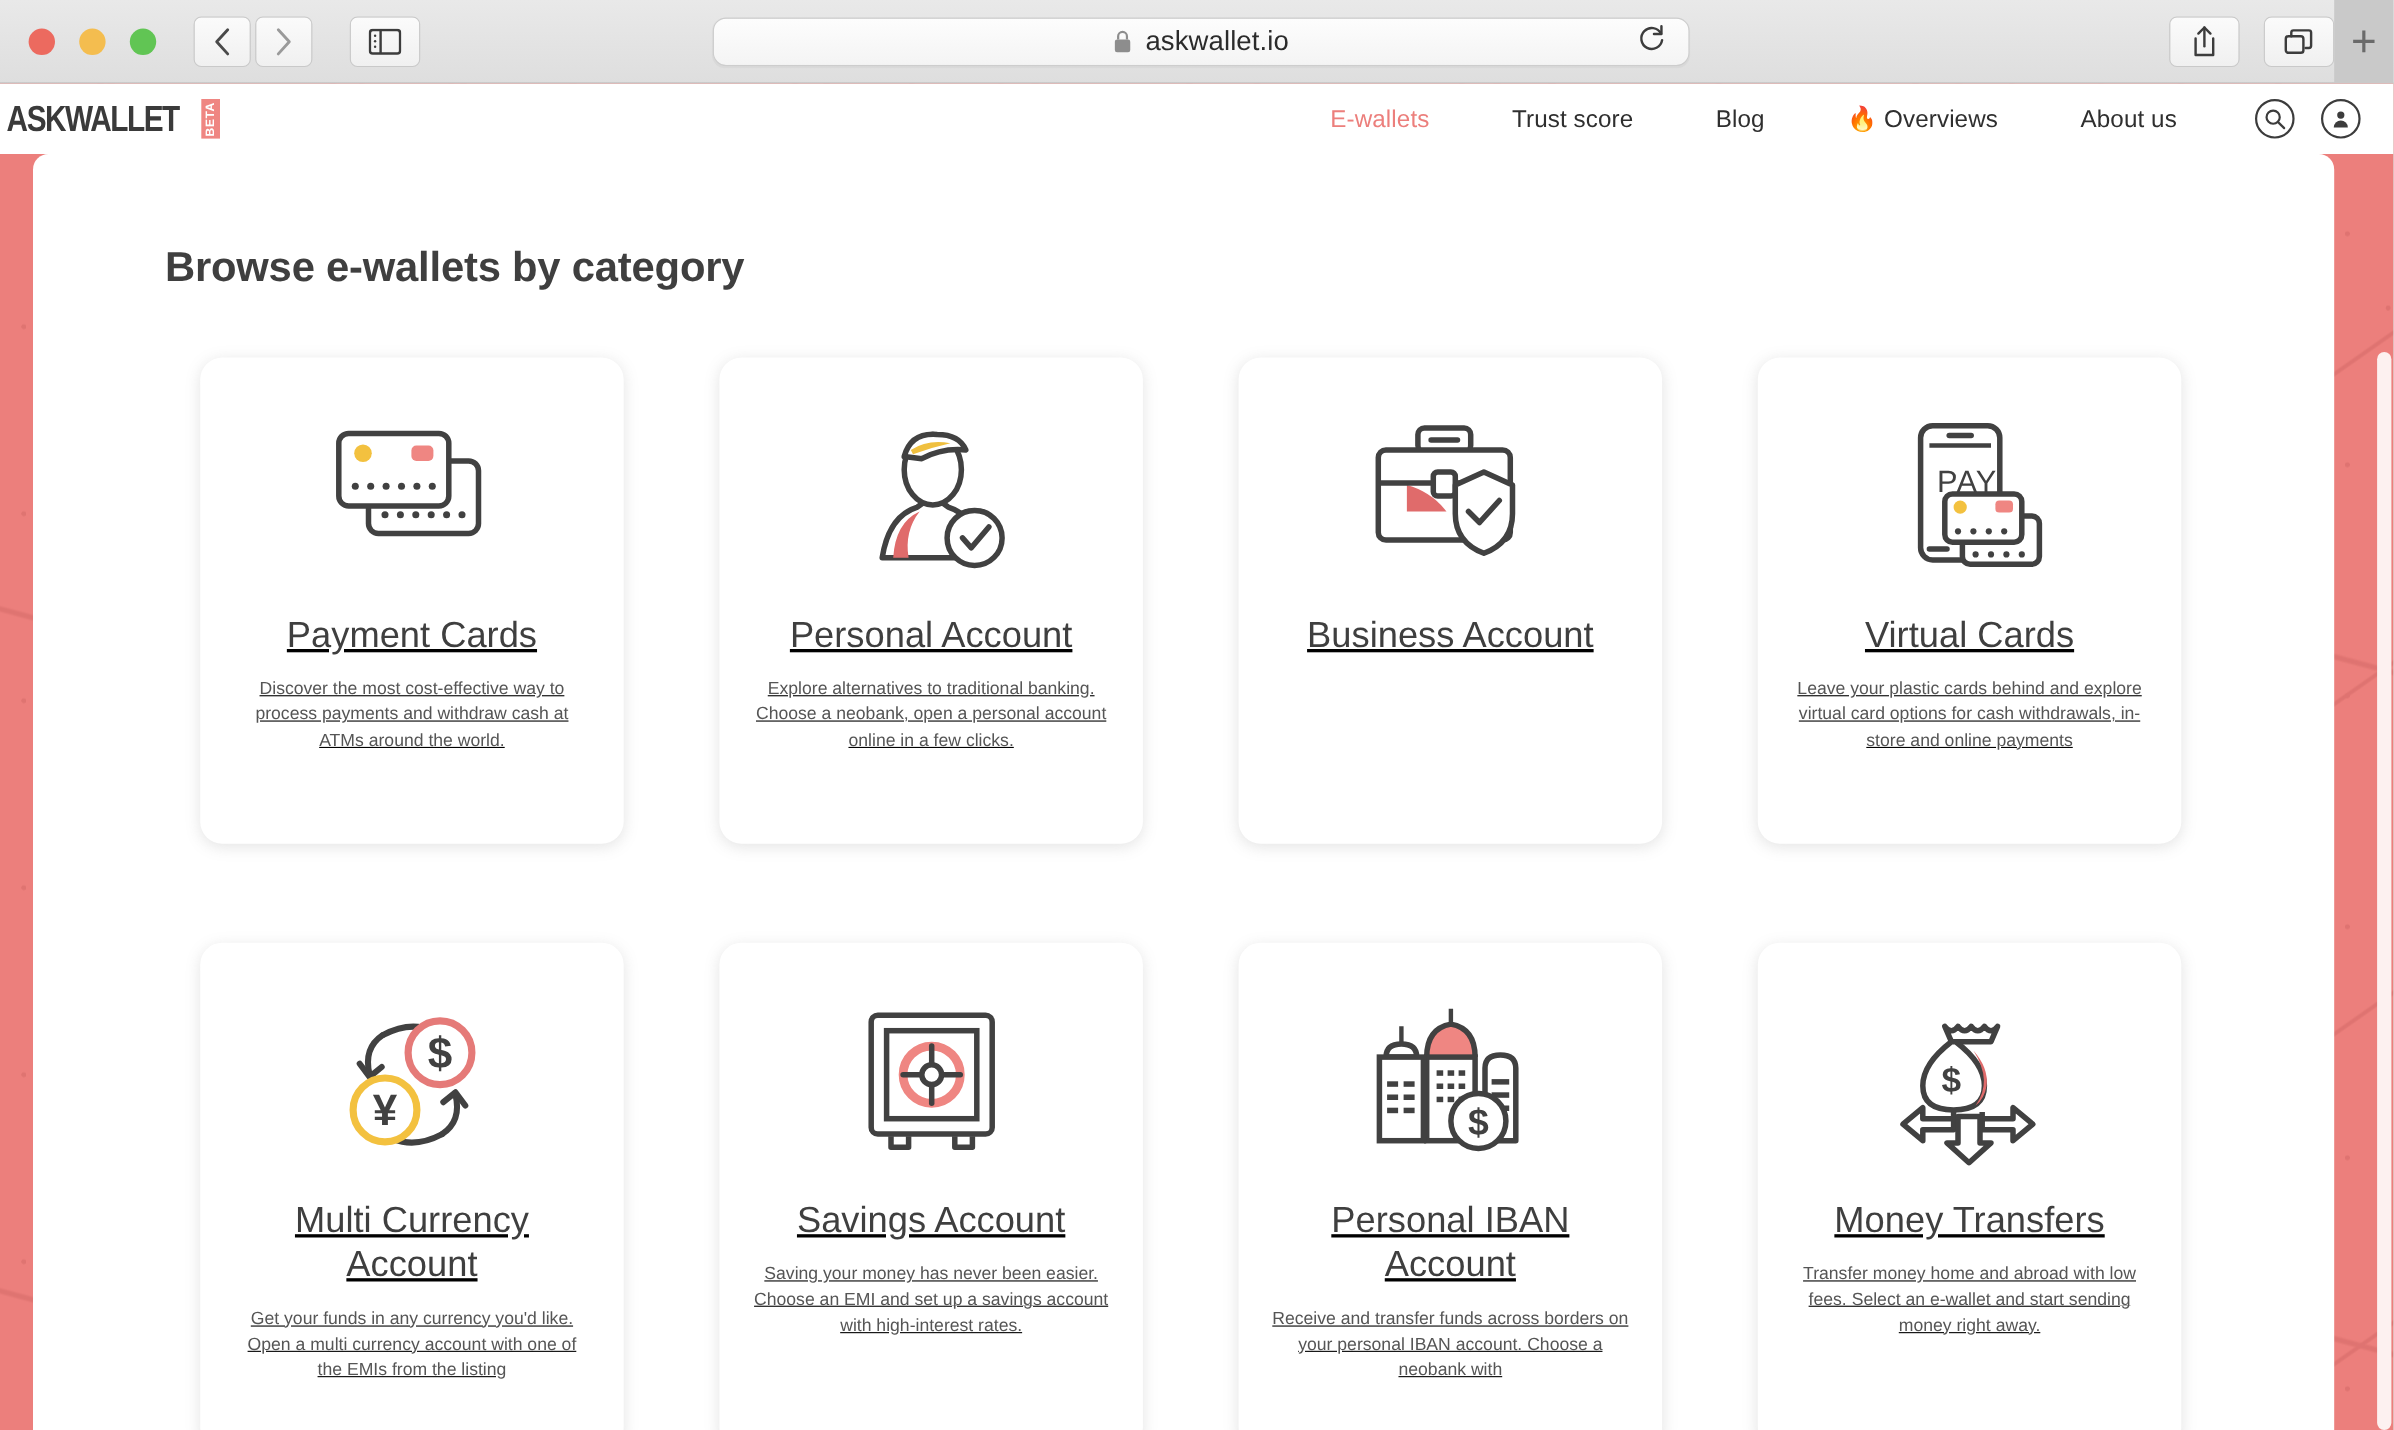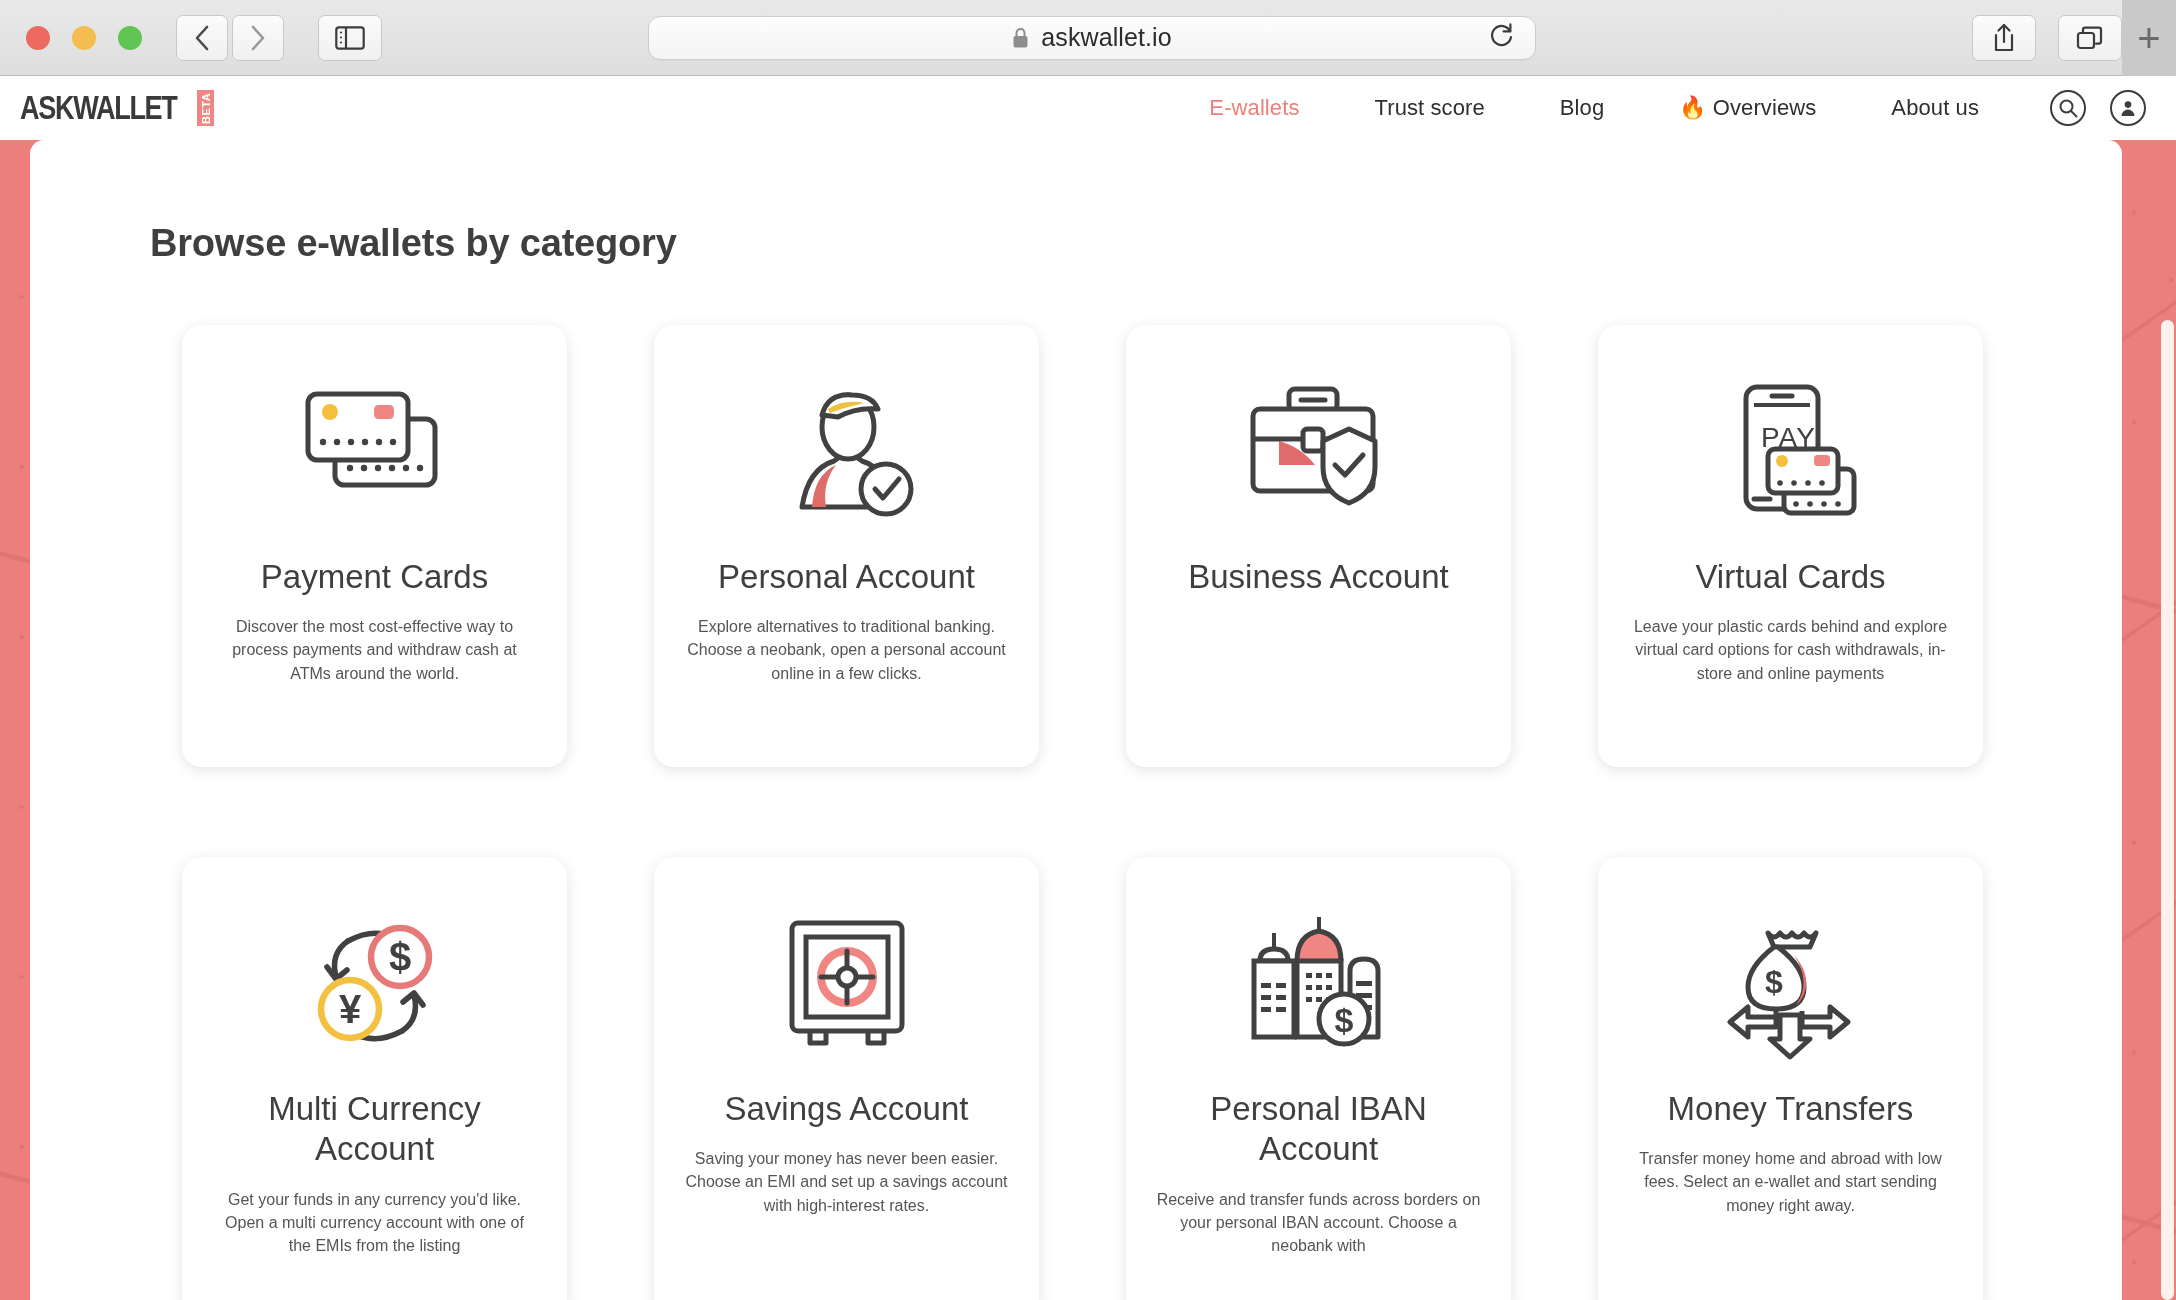--- a/index.html
+++ b/index.html
@@ -89,21 +89,21 @@
   }
 
   .header {
     position: relative;
     height: 64px;
     background: #ffffff;
     display: flex; align-items: center;
     z-index: 5;
   }
 
-  .logo { margin-left: 20px; display: flex; align-items: center; }
+  .logo { margin-left: 6px; display: flex; align-items: center; }
   .logo-text {
     font-family: "Liberation Sans", sans-serif;
     font-weight: 700; font-size: 33px; letter-spacing: -1.6px;
     color: #3a3a3a; transform: scaleX(.82); transform-origin: left center;
   }
   .beta {
     background: #ef8682; color: #fff;
     font-size: 11px; font-weight: 700; letter-spacing: .5px;
     writing-mode: vertical-rl; text-orientation: mixed;
     transform: rotate(180deg);
@@ -150,21 +150,21 @@
     margin: 60px 0 0 152px;
   }
 
   .card {
     background: #fff;
     border-radius: 20px;
     box-shadow: 0 3px 14px rgba(120,120,120,0.20);
     padding: 34px 30px 60px;
     text-align: center;
     min-height: 442px;
-    display: flex; flex-direction: column; align-items: center;
+    display: flex; flex-direction: column; align-items: center; text-decoration: underline;
   }
   .card-icon {
     height: 190px; width: 100%;
     display: flex; align-items: center; justify-content: center;
     margin-bottom: 8px;
   }
   .card-title {
     font-size: 33px; color: #3f3f3f; font-weight: 400;
     line-height: 1.22; margin-bottom: 18px;
   }

